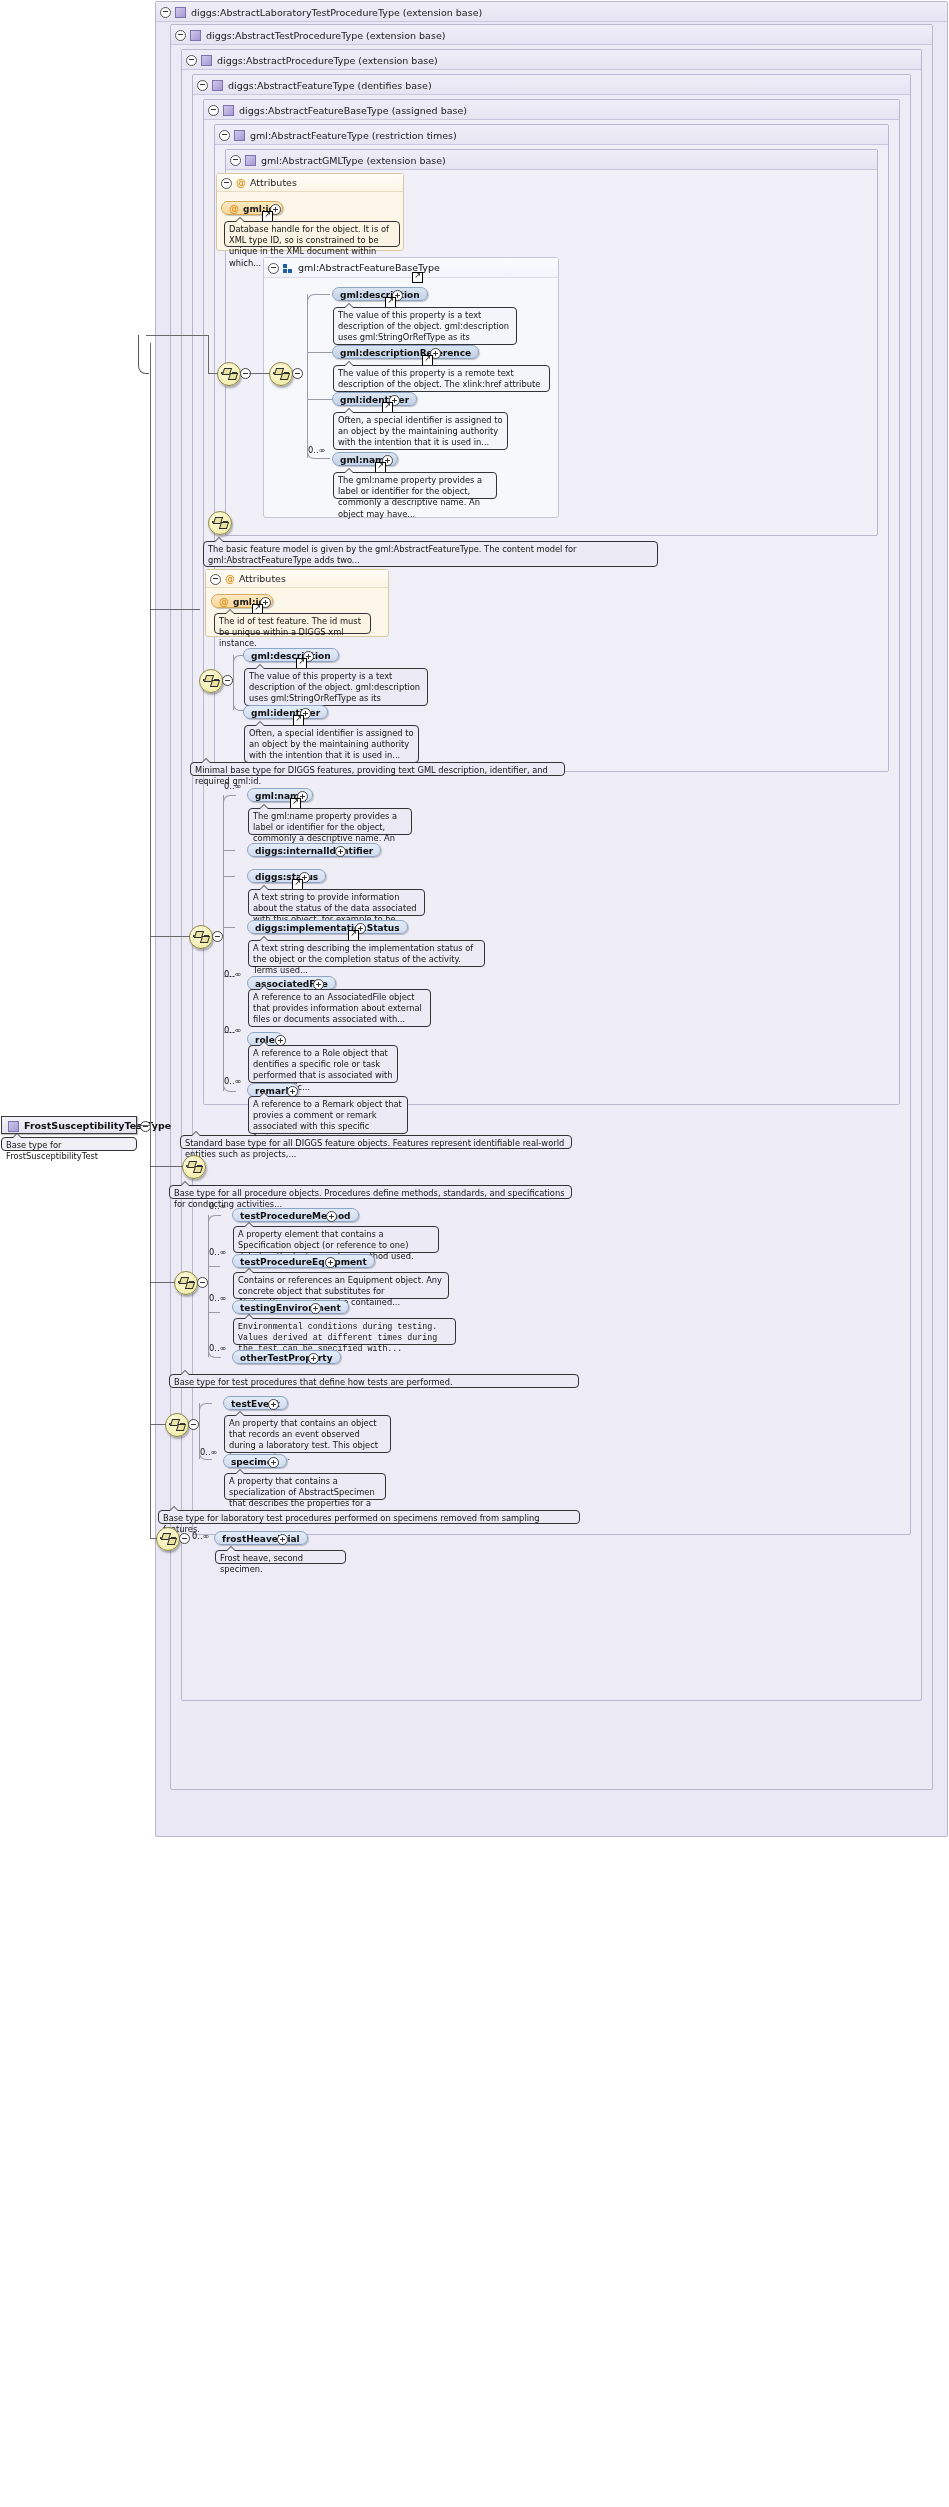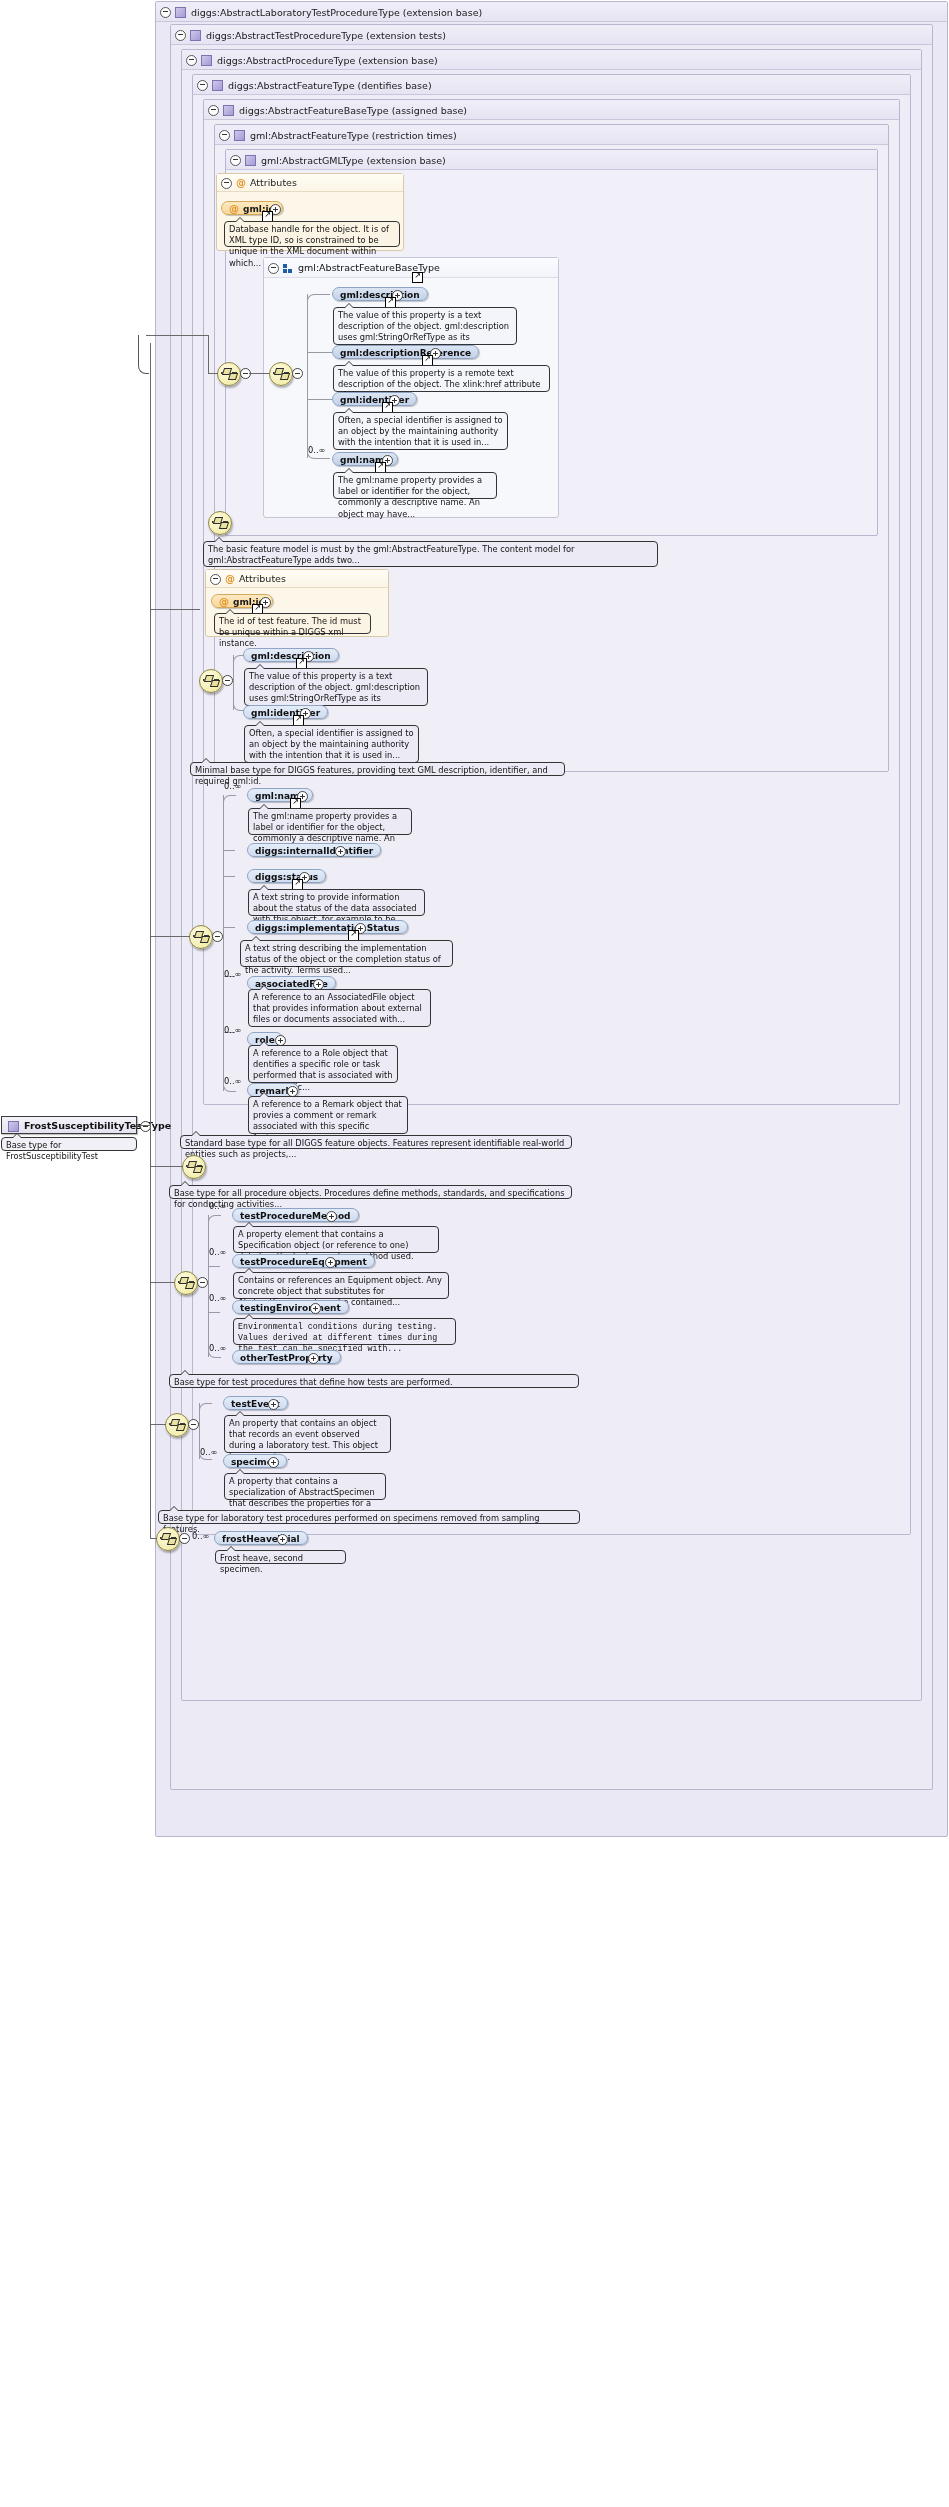--- a/index.html
+++ b/index.html
@@ -238,21 +238,21 @@
 <div id="stage">
 
   <div class="ebox l0" style="left:155px; top:1px; width:793px; height:1836px;">
     <div class="ehdr">
       <span class="minus"></span><span class="typeicon"></span><span class="lbl">diggs:AbstractLaboratoryTestProcedureType (extension base)</span>
     </div>
   </div>
 
   <div class="ebox l1" style="left:170px; top:24px; width:763px; height:1766px;">
     <div class="ehdr">
-      <span class="minus"></span><span class="typeicon"></span><span class="lbl">diggs:AbstractTestProcedureType (extension tests)</span>
+      <span class="minus"></span><span class="typeicon"></span><span class="lbl">diggs:AbstractTestProcedureType (extension base)</span>
     </div>
   </div>
 
   <div class="ebox l2" style="left:181px; top:49px; width:741px; height:1652px;">
     <div class="ehdr">
       <span class="minus"></span><span class="typeicon"></span><span class="lbl">diggs:AbstractProcedureType (extension base)</span>
     </div>
   </div>
 
   <div class="ebox l3" style="left:192px; top:74px; width:719px; height:1461px;">
@@ -344,21 +344,21 @@
   <div class="cminus" style="left:292px; top:368px;"></div>
 
   <div class="hl" style="left:146px; top:335px; width:62px;"></div>
   <div class="elbow-dark-b" style="left:138px; top:335px; width:10px; height:38px;"></div>
   <div class="vl" style="left:208px; top:335px; height:38px;"></div>
   <div class="hl" style="left:208px; top:373px; width:10px;"></div>
 
   <div class="seqnode" style="left:208px; top:511px;">
       <i></i>
     </div>
-  <div class="doc lav" style="left:203px; top:541px; width:455px; height:26px;">The basic feature model is must by the gml:AbstractFeatureType. The content model for gml:AbstractFeatureType adds two...</div>
+  <div class="doc lav" style="left:203px; top:541px; width:455px; height:26px;">The basic feature model is given by the gml:AbstractFeatureType. The content model for gml:AbstractFeatureType adds two...</div>
 
   <div class="attrbox" style="left:205px; top:569px; width:184px; height:68px;">
     <div class="ahdr">
       <span class="minus"></span><span class="at-sym">@</span><span class="lbl">Attributes</span>
     </div>
   </div>
   <div class="pill attr" style="left:211px; top:594px;">
     <span class="at-sym">@</span><span>gml:id</span>
   </div>
   <div class="cplus" style="left:260px; top:597px;"></div>
@@ -420,21 +420,21 @@
   </div>
   <div class="cplus" style="left:299px; top:872px;"></div>
   <div class="lnk" style="left:292px; top:879px;"><span>↗</span></div>
   <div class="doc lav" style="left:248px; top:889px; width:177px; height:27px;">A text string to provide information about the status of the data associated with this object, for example to be used...</div>
 
   <div class="pill elem light" style="left:247px; top:920px;">
     <span>diggs:implementationStatus</span>
   </div>
   <div class="cplus" style="left:355px; top:923px;"></div>
   <div class="lnk" style="left:348px; top:930px;"><span>↗</span></div>
-  <div class="doc lav" style="left:240px; top:940px; width:213px; height:27px;">A text string describing the implementation status of the object or the completion status of the activity. Terms used...</div>
+  <div class="doc lav" style="left:248px; top:940px; width:237px; height:27px;">A text string describing the implementation status of the object or the completion status of the activity. Terms used...</div>
 
   <div class="occ" style="left:224px; top:969px;">0..∞</div>
   <div class="pill elem light" style="left:247px; top:976px;">
     <span>associatedFile</span>
   </div>
   <div class="cplus" style="left:313px; top:979px;"></div>
   <div class="doc lav" style="left:248px; top:989px; width:183px; height:38px;">A reference to an AssociatedFile object that provides information about external files or documents associated with...</div>
 
   <div class="occ" style="left:224px; top:1025px;">0..∞</div>
   <div class="pill elem light" style="left:247px; top:1032px;">

